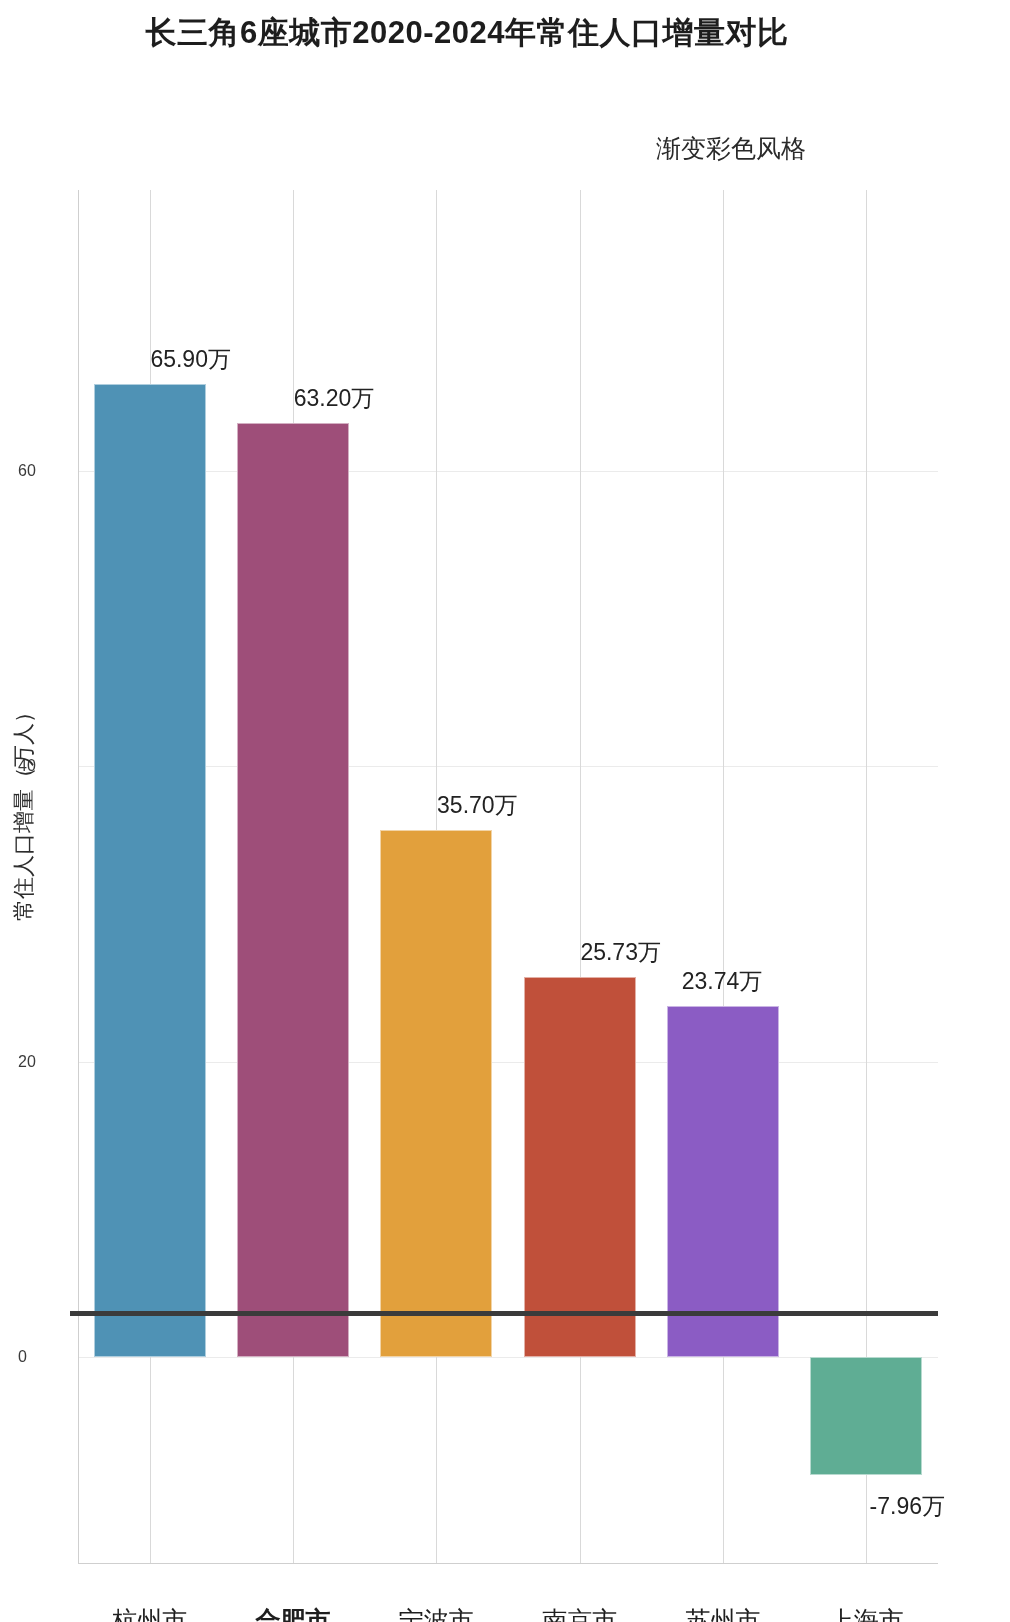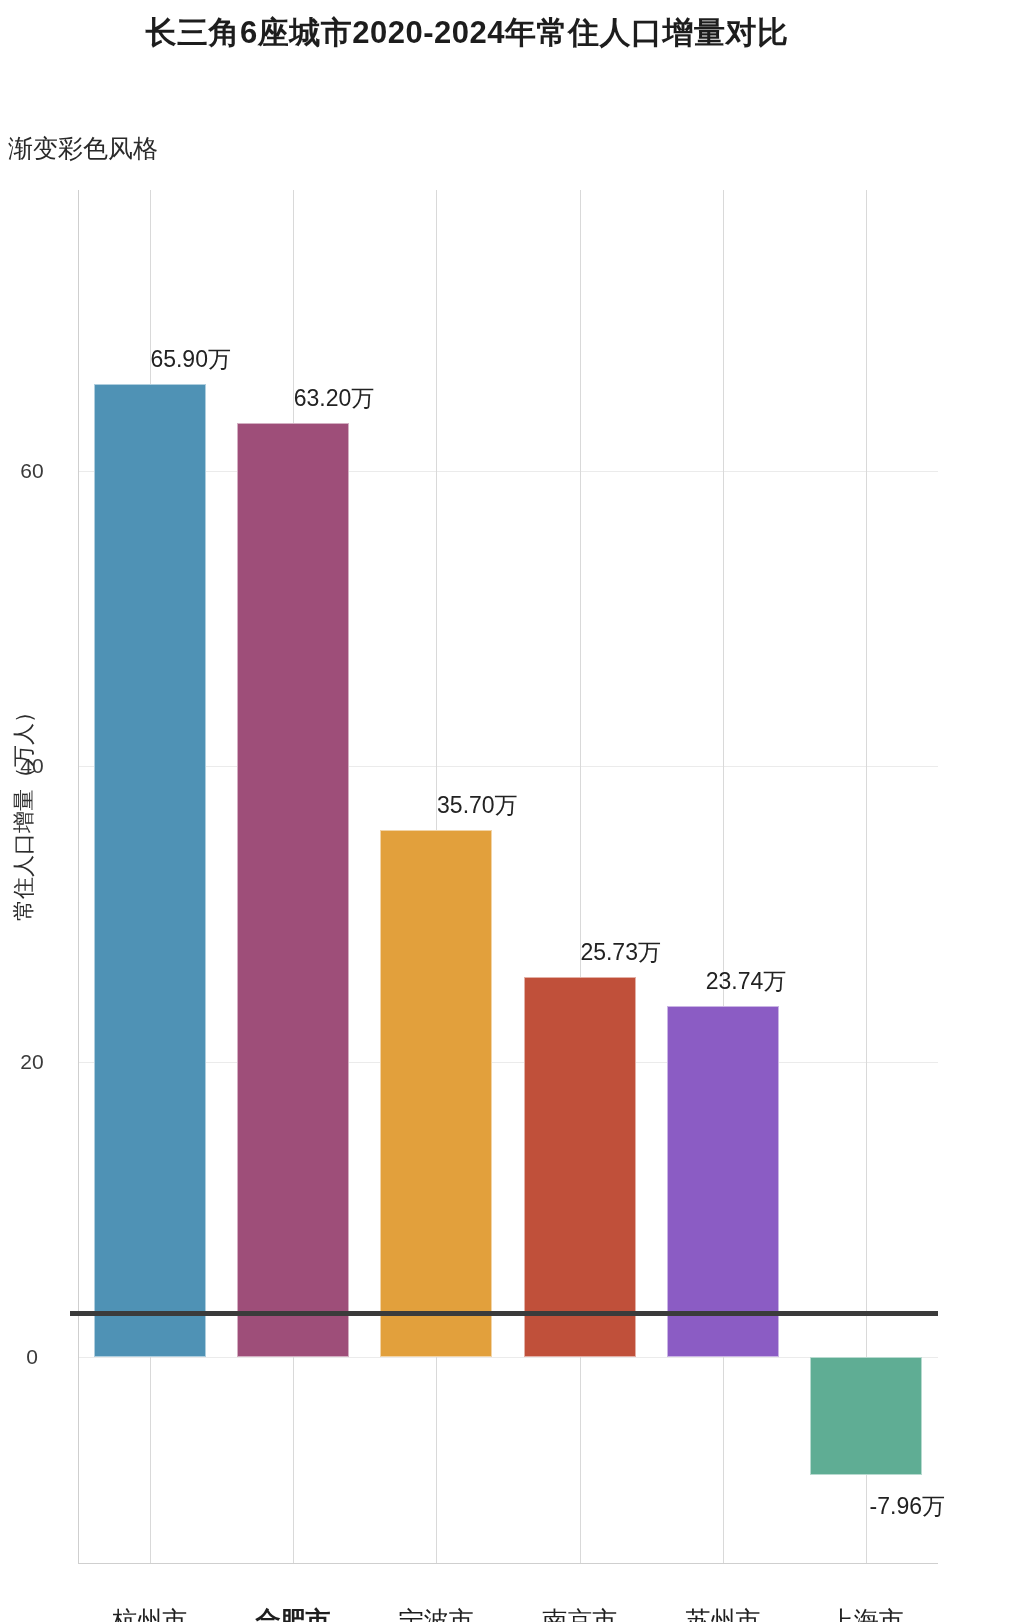--- a/index.html
+++ b/index.html
@@ -8,21 +8,21 @@
     font-family:"Liberation Sans","DejaVu Sans",sans-serif;
     color:#2b2b2b;overflow:hidden;position:relative;
   }
   #chart-root{position:absolute;left:0;top:0;width:1010px;height:1622px;}
 
   .title{
     position:absolute;left:0;top:12px;width:934px;text-align:center;
     font-size:31px;font-weight:700;letter-spacing:0.5px;color:#1d1d1d;
   }
   .subtitle{
-    position:absolute;left:8px;top:132px;width:806px;text-align:left;
+    position:absolute;left:0;top:132px;width:806px;text-align:right;
     font-size:25px;font-weight:400;color:#2a2a2a;
   }
 
   
   .plot{
     position:absolute;left:78px;top:190px;width:860px;height:1374px;
   }
   .plot-bg{position:absolute;inset:0;background:#ffffff;}
 
   .vgrid{position:absolute;top:0;bottom:0;width:1px;background:#d9d9d9;}
@@ -32,22 +32,22 @@
     position:absolute;left:78px;top:190px;width:1px;height:1374px;background:#cfcfcf;
   }
   .bottom-spine{
     position:absolute;left:78px;top:1563px;width:860px;height:1px;background:#cfcfcf;
   }
   .zero-line{
     position:absolute;left:70px;top:1311px;width:868px;height:5px;background:#3b3b3b;
   }
   .ytick-wrap{position:absolute;left:0;top:0;width:70px;height:1622px;}
   .ytick-lab{
-    position:absolute;width:64px;text-align:center;left:0;
-    transform:translateY(-50%);font-size:21px;color:#3a3a3a;
+    position:absolute;width:64px;text-align:left;left:0;
+    transform:translateY(-50%);font-size:16px;color:#3a3a3a;padding-left:18px;
   }
 
   .ylabel{
     position:absolute;left:-4px;top:811px;
     transform:translate(-50%,-50%) rotate(-90deg);
     transform-origin:center center;
     font-size:22px;color:#2d2d2d;white-space:nowrap;
   }
   .ylabel-host{position:absolute;left:28px;top:0;width:2px;height:1622px;}
 
@@ -117,17 +117,17 @@
       <div class="xtick-lab" style="left: 436.333px; top: 1580px;">宁波市</div>
       <div class="xtick-lab" style="left: 579.667px; top: 1580px;">南京市</div>
       <div class="xtick-lab" style="left: 723px; top: 1580px;">苏州市</div>
       <div class="xtick-lab" style="left: 866.333px; top: 1580px;">上海市</div>
     </div>
   <div id="vallabel-layer">
       <div class="vallabel" style="left: 149.667px; top: 343.542px;">65.90万</div>
       <div class="vallabel" style="left: 293px; top: 383.432px;">63.20万</div>
       <div class="vallabel" style="left: 436.333px; top: 789.723px;">35.70万</div>
       <div class="vallabel" style="left: 579.667px; top: 937.021px;">25.73万</div>
-      <div class="vallabel" style="left: 705px; top: 966.422px;">23.74万</div>
+      <div class="vallabel" style="left: 681px; top: 966.422px;">23.74万</div>
       <div class="vallabel" style="left: 866.333px; top: 1490.76px;">-7.96万</div>
     </div>
 
 </div>
 
 </body></html>

